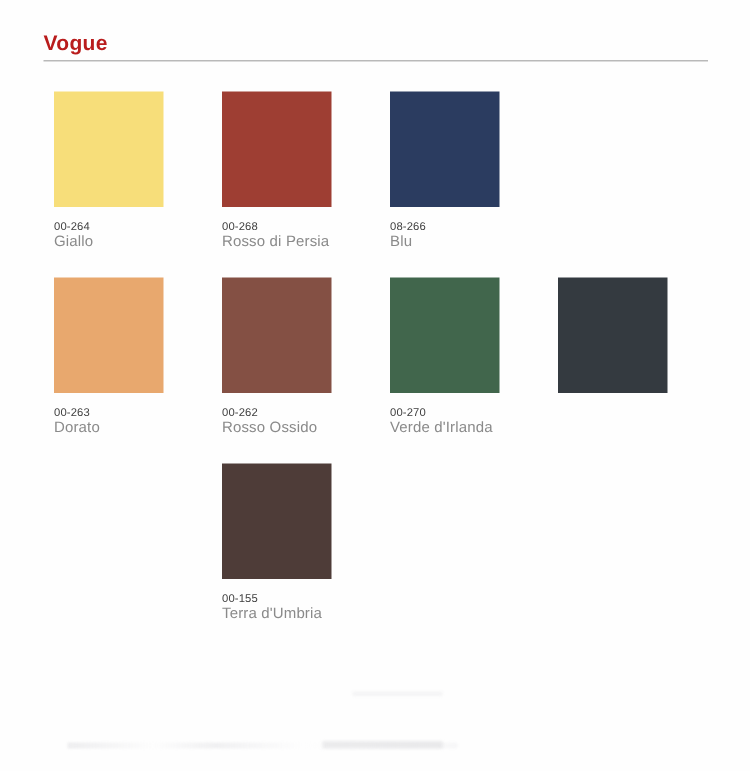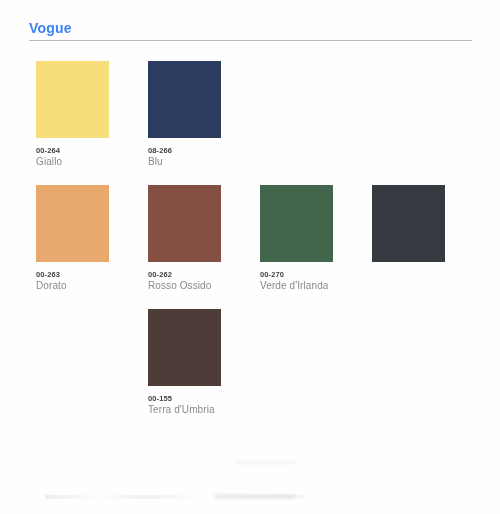--- a/index.html
+++ b/index.html
@@ -24,21 +24,21 @@
   
   .header {
     position: absolute;
     left: 29px;
     top: 20px;
     width: 443px;
   }
   .header-title {
     font-size: 14px;
     font-weight: bold;
-    color: #3b82f6;
+    color: #b91c1c;
     letter-spacing: 0.2px;
     line-height: 17px;
     padding-bottom: 3px;
   }
   .header-rule {
     height: 1px;
     width: 443px;
     background: #b9b9b9;
   }
   
@@ -68,21 +68,21 @@
     border: 1px solid #dcdcdc;
     width: 71px;
     height: 75px;
   }
   .labels {
     padding-top: 8px;
     white-space: nowrap;
   }
   .code {
     font-size: 7.5px;
-    font-weight: bold;
+    font-weight: normal;
     color: #404040;
     line-height: 10px;
     letter-spacing: 0.1px;
   }
   .name {
     font-size: 10px;
     font-weight: normal;
     color: #8a8a8a;
     line-height: 10px;
     letter-spacing: 0.1px;
@@ -135,20 +135,27 @@
   <div class="grid">
       <div class="row">
         <div class="cell">
           <div class="chip" style="background-color: rgb(247, 222, 122);"></div>
           <div class="labels">
             <div class="code">00-264</div>
             <div class="name">Giallo</div>
           </div>
         </div>
         <div class="cell">
+          <div class="chip" style="background-color: rgb(158, 62, 51);"></div>
+          <div class="labels">
+            <div class="code">00-268</div>
+            <div class="name">Rosso di Persia</div>
+          </div>
+        </div>
+        <div class="cell">
           <div class="chip" style="background-color: rgb(43, 60, 96);"></div>
           <div class="labels">
             <div class="code">08-266</div>
             <div class="name">Blu</div>
           </div>
         </div>
       </div>
       <div class="row">
         <div class="cell">
           <div class="chip" style="background-color: rgb(232, 168, 110);"></div>

